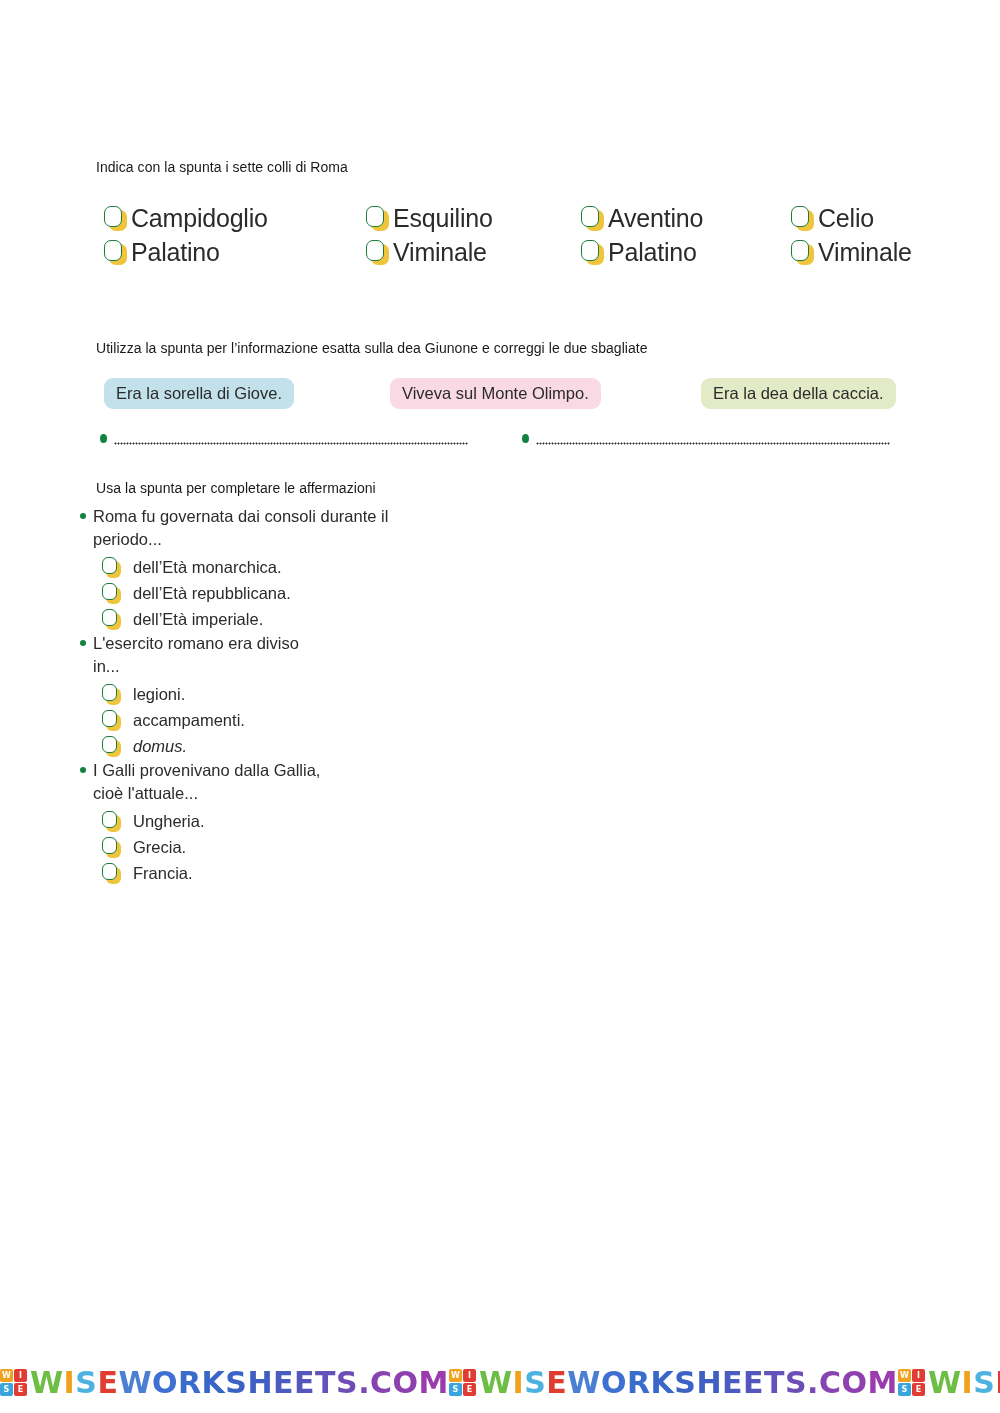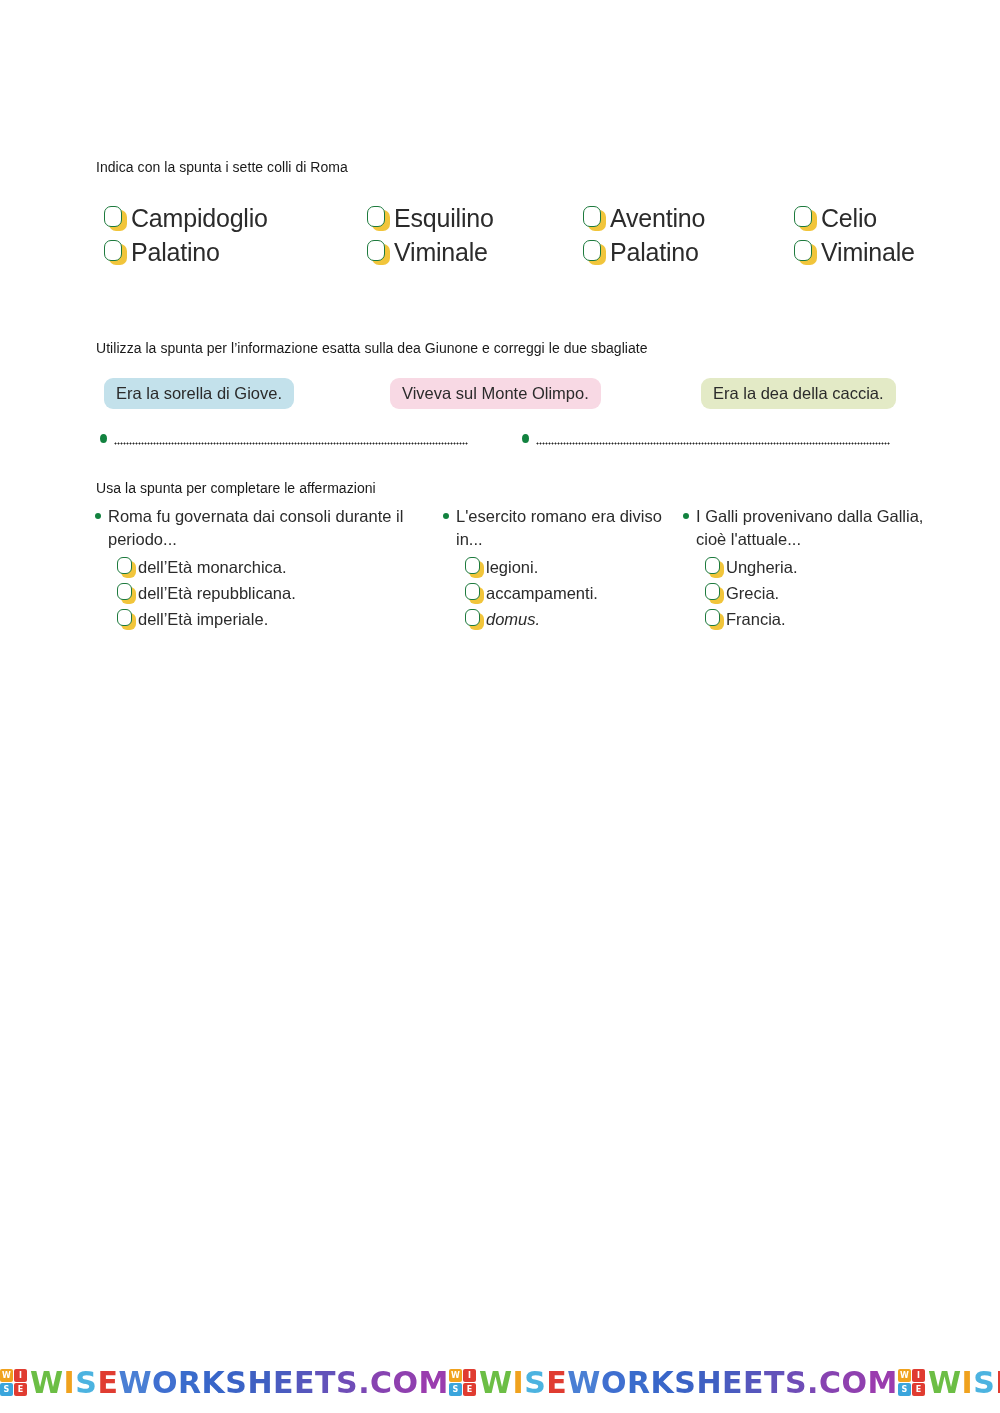--- a/index.html
+++ b/index.html
@@ -69,21 +69,20 @@
   .colli {
     position: absolute;
     left: 104px;
     top: 201px;
     width: 830px;
   }
   .colli-row {
     display: flex;
     height: 34px;
     align-items: center;
-    justify-content: space-between;
   }
   .colli-cell {
     display: flex;
     align-items: center;
     gap: 4px;
   }
   .colli-cell .lbl {
     font-size: 25px;
     font-weight: 400;
     color: #2b2b2b;
@@ -155,24 +154,25 @@
     margin-top: 8px;
     background-image: radial-gradient(circle, #2b2b2b 0.9px, rgba(0,0,0,0) 1.1px);
     background-size: 3px 11px;
     background-repeat: repeat-x;
     background-position: 0 center;
   }
 
   
   .affermazioni {
     position: absolute;
-    left: 95px;
+    left: 80px;
     top: 505px;
     width: 850px;
     display: flex;
+    flex-direction: column;
   }
   .aff-col { position: relative; }
   .aff-col-0 { width: 348px; }
   .aff-col-1 { width: 240px; }
   .aff-col-2 { width: 250px; }
 
   .aff-prompt {
     display: flex;
     align-items: flex-start;
     gap: 7px;
@@ -190,21 +190,21 @@
     line-height: 23px;
     color: #2b2b2b;
   }
   .aff-options {
     margin-top: 3px;
     margin-left: 22px;
   }
   .aff-option {
     display: flex;
     align-items: center;
-    gap: 2px;
+    gap: 12px;
     height: 26px;
   }
   .aff-option .lbl {
     font-size: 16.5px;
     color: #2b2b2b;
     line-height: 1;
     white-space: nowrap;
   }
   .aff-option .lbl.italic { font-style: italic; }
 

